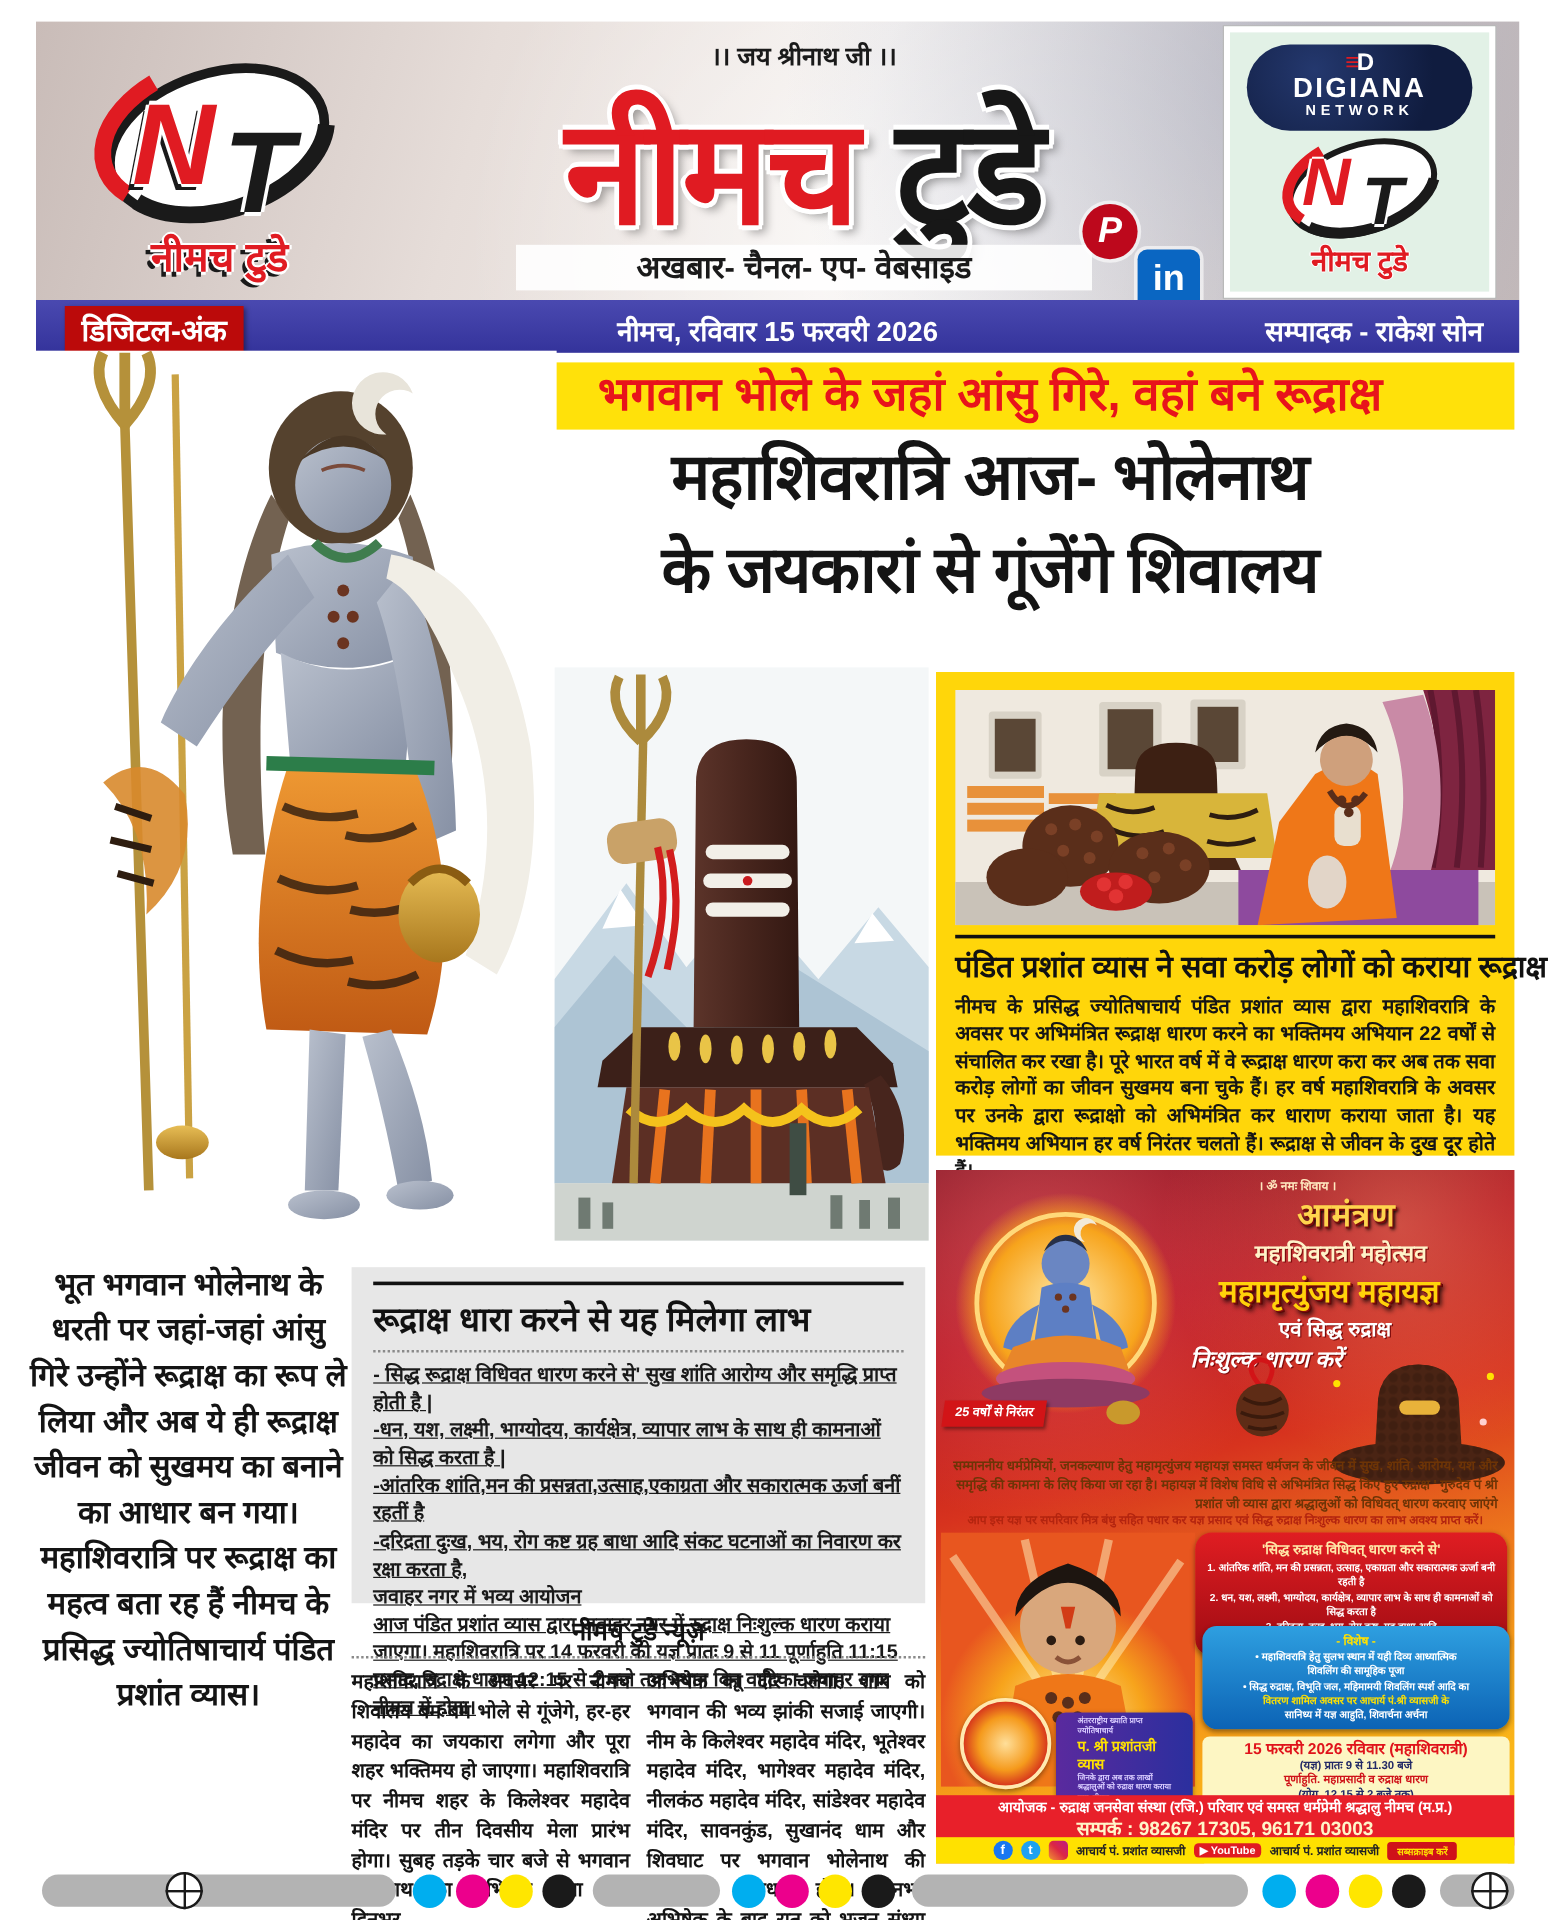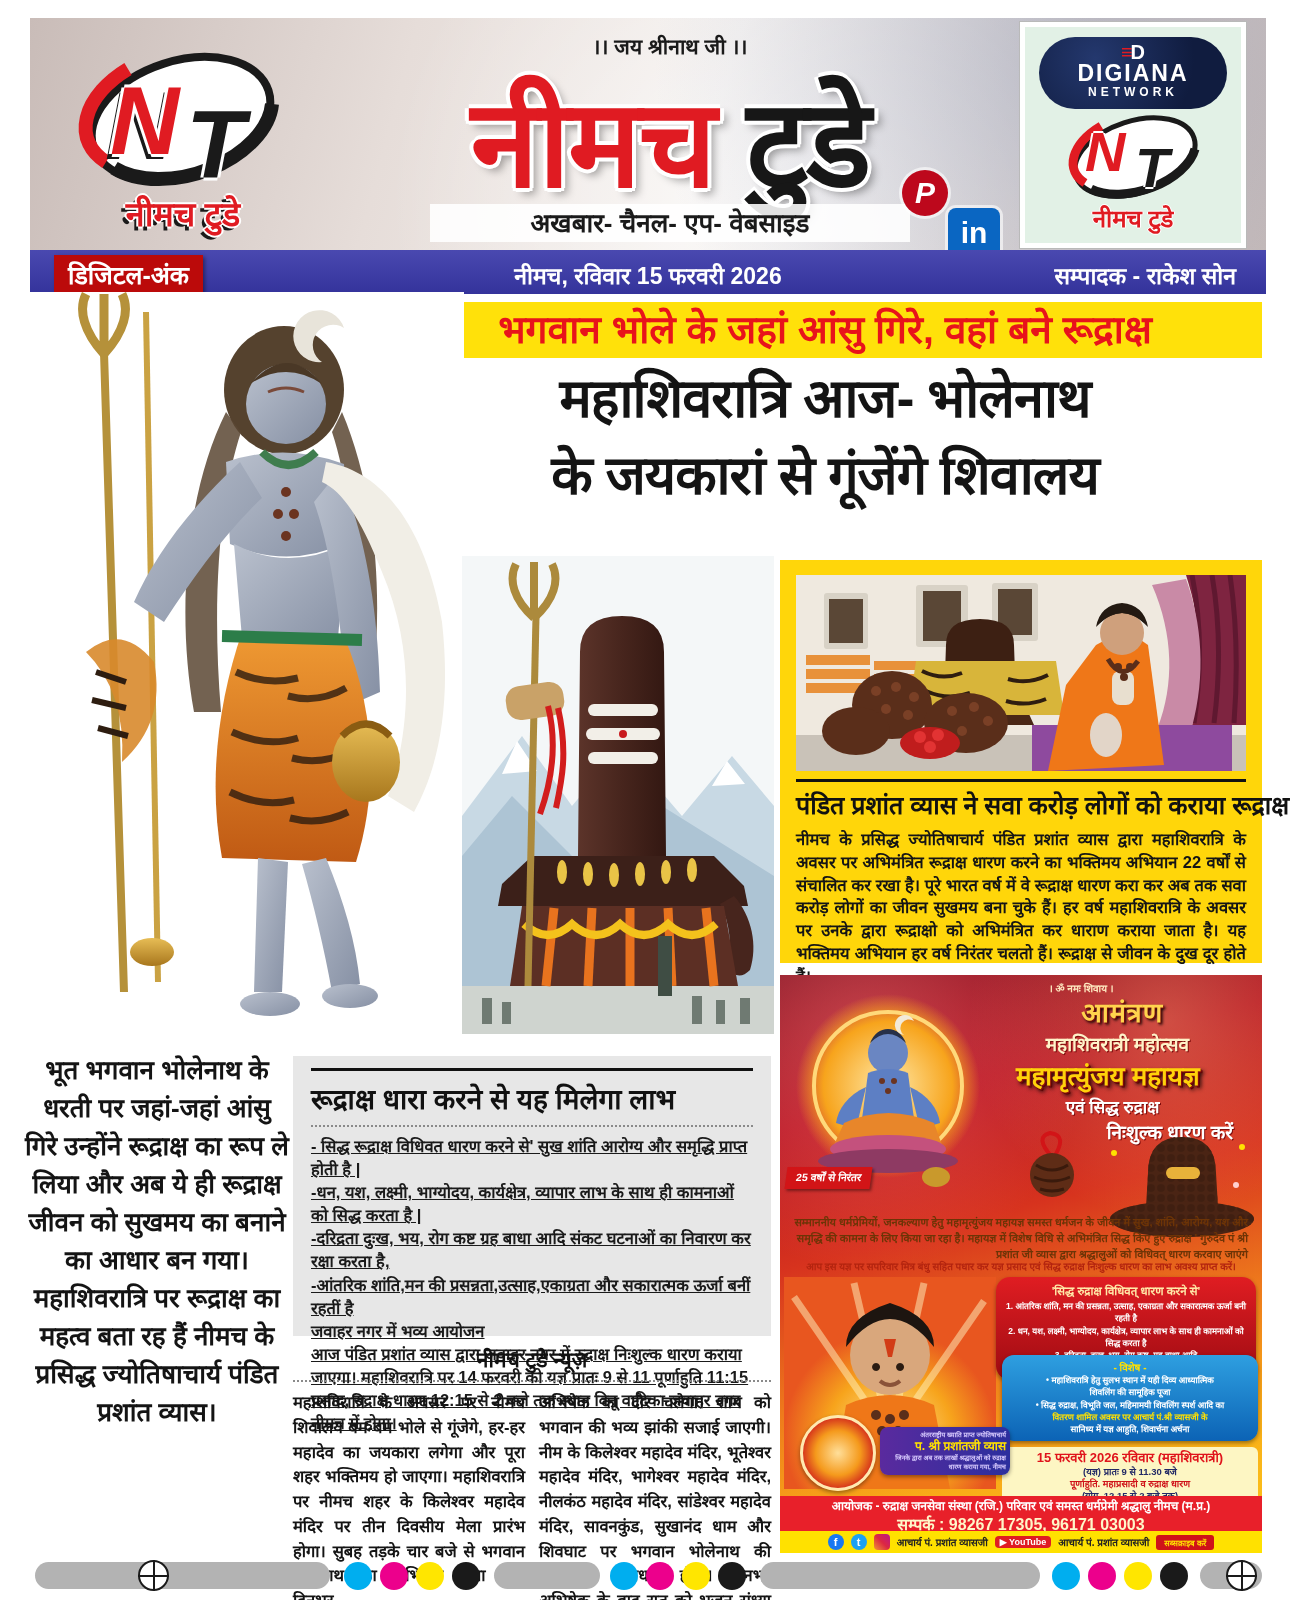--- a/index.html
+++ b/index.html
@@ -96,21 +96,21 @@
       radial-gradient(circle at 80% 8%, rgba(255,170,120,.4), transparent 30%),
       linear-gradient(165deg,#7e0e1f 0%,#b21120 22%,#d7331e 42%,#ee7a1c 62%,#f9ac18 80%,#fcc91a 100%); }
   .poster-om { position:absolute; left:40%; top:6px; width:45%; text-align:center; color:#ffe9c0; font-size:10px; font-weight:700; }
   .poster-invite { position:absolute; left:46%; top:18px; width:50%; text-align:center; color:#ffd44d; font-size:27px; font-weight:900;
     text-shadow:1px 1px 0 #7d0b0b, 2px 2px 3px #000; letter-spacing:1px; }
   .poster-fest { position:absolute; left:42%; top:56px; width:56%; text-align:center; color:#fff3c9; font-size:19px; font-weight:800;
     text-shadow:1px 1px 0 #7d0b0b; }
   .poster-yagna { position:absolute; left:38%; top:82px; width:60%; text-align:center; color:#ffd20a; font-size:26px; font-weight:900;
     text-shadow:1px 1px 0 #8f0d0d,2px 2px 0 #5c0606,3px 3px 4px #000; }
   .poster-sub1 { position:absolute; left:44%; top:120px; width:50%; text-align:center; color:#ffffff; font-size:17px; font-weight:800; text-shadow:1px 1px 0 #7d0b0b; }
-  .poster-sub2 { position:absolute; left:44%; top:144px; width:50%; text-align:right; color:#ffffff; font-size:19px; font-weight:900; text-shadow:1px 1px 0 #7d0b0b; }
+  .poster-sub2 { position:absolute; left:44%; top:144px; width:50%; text-align:left; color:#ffffff; font-size:19px; font-weight:900; text-shadow:1px 1px 0 #7d0b0b;font-style:italic; }
   .poster-shiva { position:absolute; left:6px; top:16px; width:205px; height:205px; }
   .poster-bead { position:absolute; left:240px; top:156px; width:64px; height:70px; }
   .poster-linga2 { position:absolute; right:6px; top:148px; width:160px; height:118px; }
   .poster-ribbon { position:absolute; left:6px; top:192px; background:#d21417; color:#fff; font-size:10.5px; font-weight:800;
     padding:4px 10px; text-align:center; line-height:1.3; transform:skewX(-8deg); box-shadow:2px 2px 3px rgba(0,0,0,.4); }
   .poster-appeal1 { position:absolute; left:14px; top:240px; width:454px; text-align:right; color:#6d3406; font-size:11px; font-weight:700; line-height:1.45; }
   .poster-appeal2 { position:absolute; left:10px; top:284px; width:462px; text-align:center; color:#b3240f; font-size:10px; font-weight:800; }
   .poster-pandit { position:absolute; left:4px; top:302px; width:212px; height:212px; }
   .poster-redbox { position:absolute; left:216px; top:302px; width:260px; background:linear-gradient(180deg,#e01d22,#9d0b12);
     border-radius:14px; padding:6px 8px; text-align:center; box-shadow:0 2px 4px rgba(0,0,0,.4); }
@@ -120,22 +120,22 @@
     border-radius:12px; padding:5px 8px; text-align:center; box-shadow:0 2px 4px rgba(0,0,0,.4); }
   .poster-bluebox .head { color:#ffe100; font-size:10px; font-weight:800; }
   .poster-bluebox .line { color:#ffffff; font-size:8.5px; font-weight:600; line-height:1.45; }
   .poster-bluebox .hl { color:#ffe100; font-weight:800; }
   .poster-schedule { position:absolute; left:222px; top:472px; width:256px; background:#fdf6c3; border-radius:6px; padding:3px 6px; text-align:center; }
   .sch-date { color:#e0131b; font-size:13px; font-weight:900; line-height:1.2; }
   .sch-line { color:#232a66; font-size:9.5px; font-weight:700; line-height:1.3; }
   .sch-red { color:#cf1219; }
   .poster-seal { position:absolute; left:20px; top:440px; width:76px; height:76px; border-radius:50%;
     background:radial-gradient(circle,#ffdf9a 0%,#f59a1c 45%,#d2271c 75%,#8e1010 100%); border:3px solid #ffe9b0; box-shadow:0 2px 4px rgba(0,0,0,.4); }
-  .poster-purple { position:absolute; left:100px; top:452px; width:130px; background:linear-gradient(90deg,#5a2a9e,#2b2f9e);
-    border-radius:8px; padding:4px 4px; text-align:right; box-shadow:0 2px 4px rgba(0,0,0,.4); }
+  .poster-purple { position:absolute; left:100px; top:452px; width:114px; background:linear-gradient(90deg,#5a2a9e,#2b2f9e);
+    border-radius:8px; padding:4px 18px; text-align:left; box-shadow:0 2px 4px rgba(0,0,0,.4); }
   .poster-purple .tiny { color:#d9ccff; font-size:6.5px; font-weight:600; line-height:1.3; }
   .poster-purple .name { color:#ffe100; font-size:12px; font-weight:900; line-height:1.25; }
   .poster-organizer { position:absolute; left:0; top:521px; width:482px; background:#e8202a; text-align:center; padding:3px 6px; }
   .org-line { color:#ffffff; font-size:12px; font-weight:800; line-height:1.3; }
   .org-contact { color:#fff6c9; font-size:16px; font-weight:900; line-height:1.25; }
   .poster-social { position:absolute; left:0; top:556px; width:482px; height:22px; background:#ffe100;
     display:flex; align-items:center; justify-content:center; gap:7px; }
   .soc-ic { width:16px; height:16px; border-radius:50%; color:#fff; font-size:11px; font-weight:900; text-align:center; line-height:16px; }
   .soc-fb { background:#1877f2; } .soc-tw { background:#1da1f2; }
   .soc-ig { background:linear-gradient(45deg,#f09433,#dc2743,#bc1888); border-radius:4px; }
@@ -386,22 +386,22 @@
     <div class="panel-body">नीमच के प्रसिद्ध ज्योतिषाचार्य पंडित प्रशांत व्यास द्वारा महाशिवरात्रि के अवसर पर अभिमंत्रित रूद्राक्ष धारण करने का भक्तिमय अभियान 22 वर्षों से संचालित कर रखा है। पूरे भारत वर्ष में वे रूद्राक्ष धारण करा कर अब तक सवा करोड़ लोगों का जीवन सुखमय बना चुके हैं। हर वर्ष महाशिवरात्रि के अवसर पर उनके द्वारा रूद्राक्षो को अभिमंत्रित कर धाराण कराया जाता है। यह भक्तिमय अभियान हर वर्ष निरंतर चलतो हैं। रूद्राक्ष से जीवन के दुख दूर होते हैं।</div>
   </div>
 
   <div class="left-col">भूत भगवान भोलेनाथ के धरती पर जहां-जहां आंसु गिरे उन्होंने रूद्राक्ष का रूप ले लिया और अब ये ही रूद्राक्ष जीवन को सुखमय का बनाने का आधार बन गया। महाशिवरात्रि पर रूद्राक्ष का महत्व बता रह हैं नीमच के प्रसिद्ध ज्योतिषाचार्य पंडित प्रशांत व्यास।</div>
 
   <div class="benefits">
     <div class="benefits-head">रूद्राक्ष धारा करने से यह मिलेगा लाभ</div>
     <div class="benefits-items">
       <div>- सिद्ध रूद्राक्ष विधिवत धारण करने से' सुख शांति आरोग्य और समृद्धि प्राप्त होती है |</div>
       <div>-धन, यश, लक्ष्मी, भाग्योदय, कार्यक्षेत्र, व्यापार लाभ के साथ ही कामनाओं को सिद्ध करता है |</div>
+      <div>-आंतरिक शांति,मन की प्रसन्नता,उत्साह,एकाग्रता और सकारात्मक ऊर्जा बनीं रहतीं है</div>
       <div>-दरिद्रता दुःख, भय, रोग कष्ट ग्रह बाधा आदि संकट घटनाओं का निवारण कर रक्षा करता है,</div>
-      <div>-आंतरिक शांति,मन की प्रसन्नता,उत्साह,एकाग्रता और सकारात्मक ऊर्जा बनीं रहतीं है</div>
       <div>जवाहर नगर में भव्य आयोजन</div>
       <div>आज पंडित प्रशांत व्यास द्वारा जवाहर नगर में  रुद्राक्ष निःशुल्क धारण कराया जाएगा। महाशिवरात्रि पर  14 फरवरी को  यज्ञ प्रातः 9 से 11 पूर्णाहुति 11:15  प्रसाद, रुद्राक्ष धारण 12:15 से 2 बजे तक स्थान विनू वाटिका जवाहर नगर नीमच में होगा।</div>
     </div>
   </div>
 
   <div class="news">
     <div class="news-head">नीमच टुडे न्यूज़</div>
     <div class="news-cols">
       <div class="news-col">महाशविरात्रि के अवसर पर नीमच शिवालय बम-बम भोले से गूंजेगे, हर-हर महादेव का जयकारा लगेगा और पूरा शहर भक्तिमय हो जाएगा। महाशिवरात्रि पर नीमच शहर के किलेश्वर महादेव मंदिर पर तीन दिवसीय मेला प्रारंभ होगा। सुबह तड़के चार बजे से भगवान भोलेनाथ का अभिषेक होगा और दिनभर</div>
       <div>

